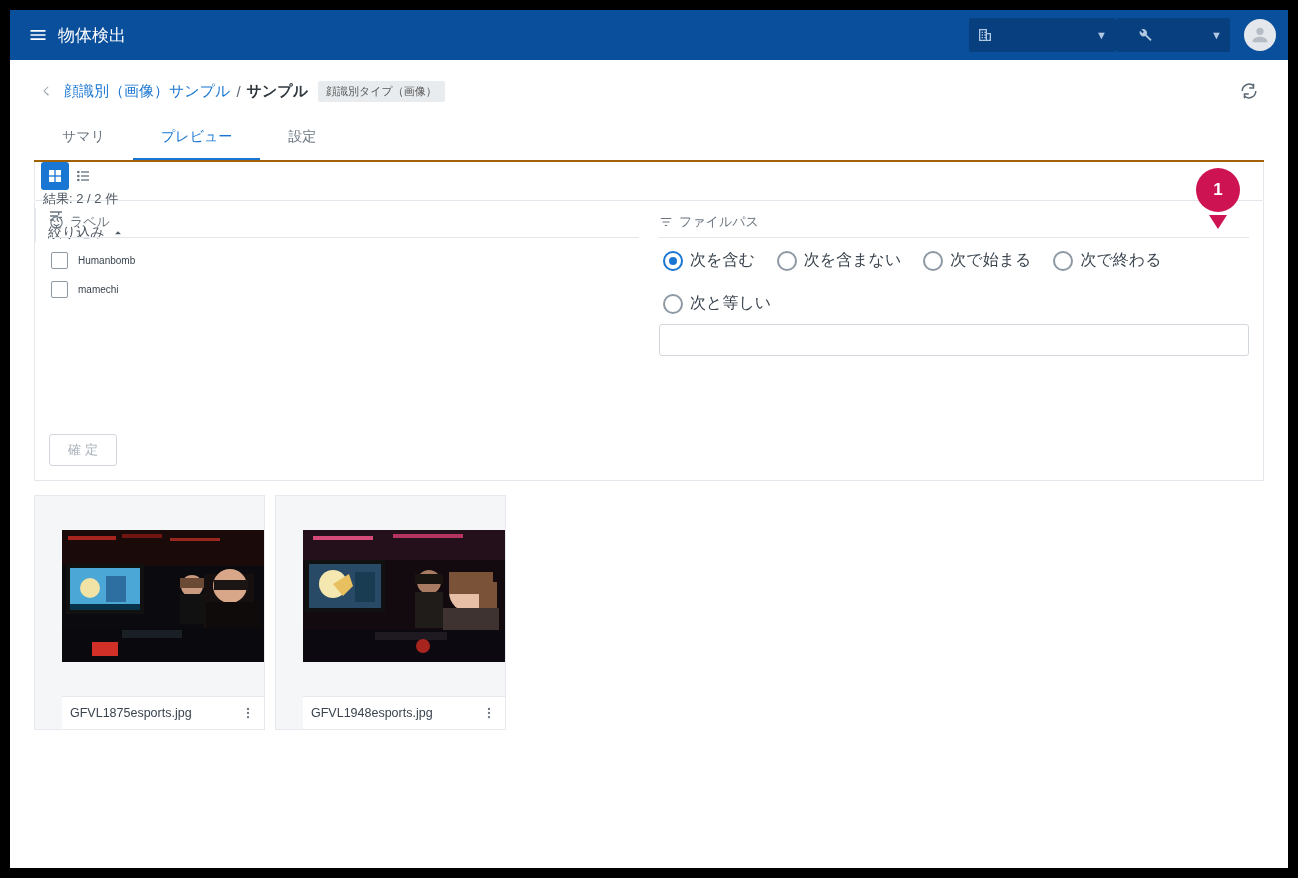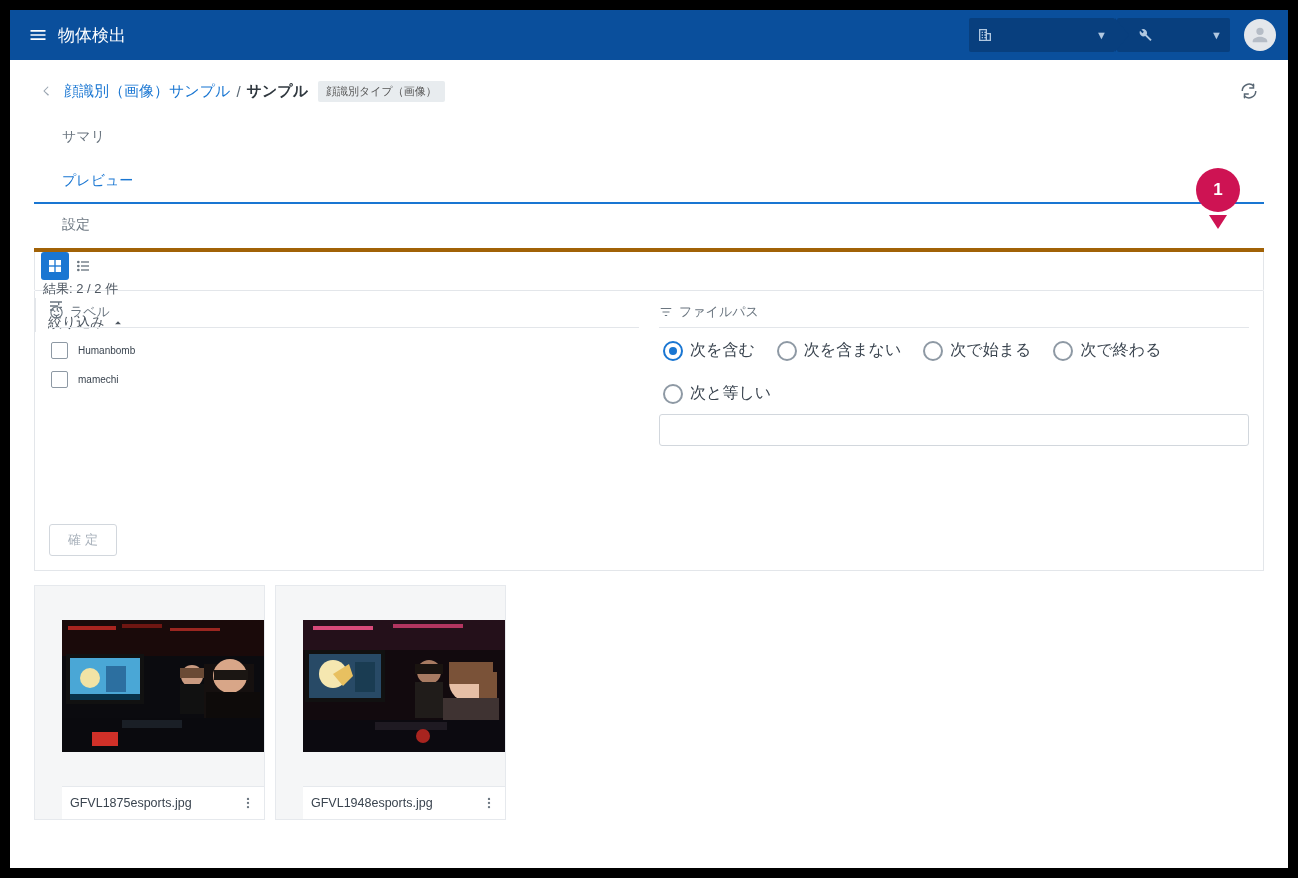--- a/index.html
+++ b/index.html
@@ -29,21 +29,21 @@
   .bc-row{display:flex;align-items:center;gap:6px;}
   .bc-back{width:24px;height:24px;display:flex;align-items:center;justify-content:center;cursor:pointer;border-radius:50%;}
   .bc-back svg{fill:#9aa5b1;}
   .bc-link{color:#1976d2;font-size:15px;cursor:pointer;}
   .bc-sep{color:#5a6875;font-size:15px;}
   .bc-current{font-size:15px;color:#30383f;font-weight:600;}
   .bc-tag{font-size:11px;background:#e8ecef;color:#555;padding:3px 8px;border-radius:2px;margin-left:4px;}
   .bc-spacer{flex:1;}
   .refresh{width:30px;height:30px;display:flex;align-items:center;justify-content:center;cursor:pointer;color:#5a6875;}
   
-  .tabs{display:flex;border-bottom:4px solid #a16207;margin-top:10px;flex-direction:column;}
+  .tabs{display:flex;border-bottom:2px solid #a16207;margin-top:10px;}
   .tab{padding:12px 28px;font-size:14px;color:#6b7680;cursor:pointer;border-bottom:2px solid transparent;position:relative;}
   .tab.active{color:#1976d2;border-bottom:2px solid #1976d2;}
   
   .pin{position:absolute;width:44px;height:56px;top:108px;right:48px;z-index:5;pointer-events:none;}
   .pin .circle{width:44px;height:44px;border-radius:50%;background:#ce1353;display:flex;align-items:center;justify-content:center;color:#fff;font-weight:700;font-size:17px;}
   .pin::after{content:"";position:absolute;bottom:-5px;left:50%;transform:translateX(-50%);border-left:9px solid transparent;border-right:9px solid transparent;border-top:14px solid #ce1353;}
   
   .toolbar{display:flex;align-items:flex-start;border:1px solid #e3e6ea;border-top:none;height:38px;border-radius:0 0 2px 2px;flex-direction:column;}
   .tool-seg{display:flex;align-items:center;padding:0 6px;}
   .view-btn{width:28px;height:28px;display:flex;align-items:center;justify-content:center;cursor:pointer;border-radius:3px;color:#6b7680;}

